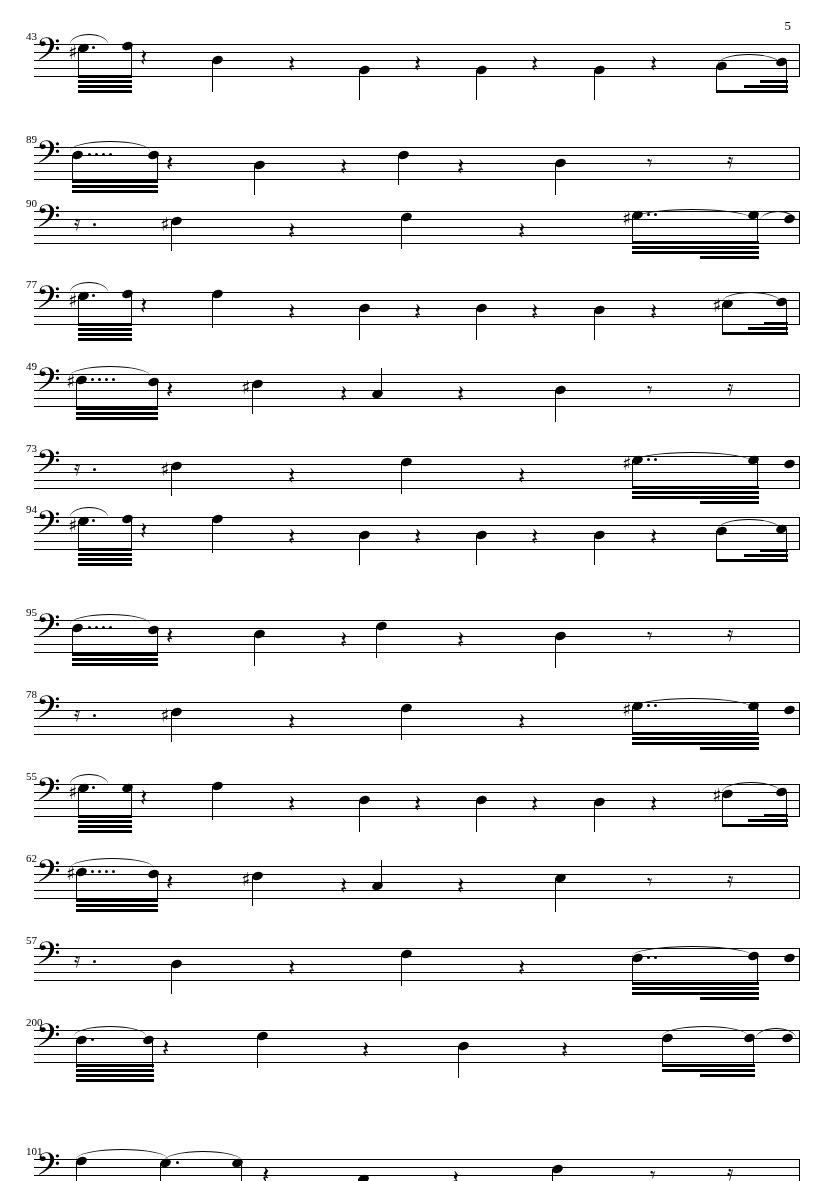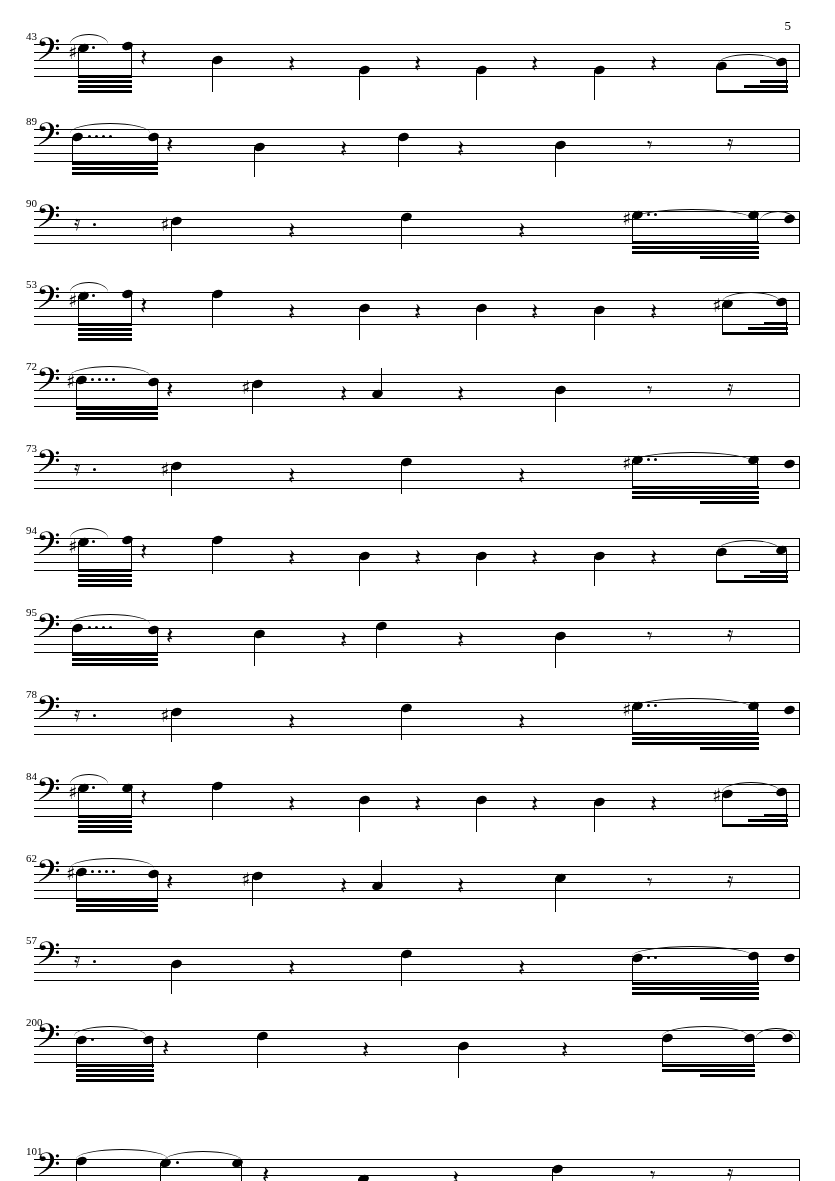--- a/index.html
+++ b/index.html
@@ -181,21 +181,21 @@
     <div class="slur" style="left:718px;top:24px;width:62px"></div>
     <div class="nh" style="left:716px;top:32px"></div>
     <div class="nh" style="left:776px;top:28px"></div>
     <div class="stem" style="left:716px;top:36px;height:26px"></div>
     <div class="stem" style="left:786px;top:32px;height:30px"></div>
     <div class="beam" style="left:716px;top:60px;width:72px"></div>
     <div class="beam" style="left:744px;top:55px;width:44px"></div>
     <div class="beam" style="left:760px;top:50px;width:28px"></div>
   </div>
 
-  <div class="system" style="top:115px">
+  <div class="system" style="top:133px">
     <div class="measure-number">89</div>
     <div class="staff">
       <div class="line l0"></div>
       <div class="line l1"></div>
       <div class="line l2"></div>
       <div class="line l3"></div>
       <div class="line l4"></div>
       <div class="barline-end"></div>
     </div>
     <div class="clef" style="left:36px;top:4px">𝄢</div>
@@ -254,21 +254,21 @@
     <div class="stem" style="left:757px;top:18px;height:28px"></div>
     <div class="beam" style="left:632px;top:44px;width:127px"></div>
     <div class="beam" style="left:632px;top:49px;width:127px"></div>
     <div class="beam" style="left:632px;top:54px;width:127px"></div>
     <div class="beam" style="left:700px;top:59px;width:59px"></div>
     <div class="slur" style="left:760px;top:14px;width:36px"></div>
     <div class="nh" style="left:784px;top:18px"></div>
   </div>
 
   <div class="system" style="top:278px">
-    <div class="measure-number">53</div>
+    <div class="measure-number">77</div>
     <div class="staff">
       <div class="line l0"></div>
       <div class="line l1"></div>
       <div class="line l2"></div>
       <div class="line l3"></div>
       <div class="line l4"></div>
       <div class="barline-end"></div>
     </div>
     <div class="clef" style="left:36px;top:4px">𝄢</div>
     <div class="slur" style="left:70px;top:4px;width:38px"></div>
@@ -300,21 +300,21 @@
     <div class="nh" style="left:722px;top:22px"></div>
     <div class="nh" style="left:776px;top:20px"></div>
     <div class="stem" style="left:722px;top:26px;height:30px"></div>
     <div class="stem" style="left:786px;top:24px;height:32px"></div>
     <div class="beam" style="left:722px;top:54px;width:66px"></div>
     <div class="beam" style="left:748px;top:49px;width:40px"></div>
     <div class="beam" style="left:764px;top:44px;width:24px"></div>
   </div>
 
   <div class="system" style="top:360px">
-    <div class="measure-number">72</div>
+    <div class="measure-number">49</div>
     <div class="staff">
       <div class="line l0"></div>
       <div class="line l1"></div>
       <div class="line l2"></div>
       <div class="line l3"></div>
       <div class="line l4"></div>
       <div class="barline-end"></div>
     </div>
     <div class="clef" style="left:36px;top:4px">𝄢</div>
     <div class="slur" style="left:70px;top:6px;width:80px"></div>
@@ -372,21 +372,21 @@
     <div class="nh" style="left:748px;top:14px"></div>
     <div class="stem" style="left:632px;top:18px;height:28px"></div>
     <div class="stem" style="left:757px;top:18px;height:28px"></div>
     <div class="beam" style="left:632px;top:44px;width:127px"></div>
     <div class="beam" style="left:632px;top:49px;width:127px"></div>
     <div class="beam" style="left:632px;top:54px;width:127px"></div>
     <div class="beam" style="left:700px;top:59px;width:59px"></div>
     <div class="nh" style="left:784px;top:18px"></div>
   </div>
 
-  <div class="system" style="top:524px">
+  <div class="system" style="top:503px">
     <div class="measure-number">94</div>
     <div class="staff">
       <div class="line l0"></div>
       <div class="line l1"></div>
       <div class="line l2"></div>
       <div class="line l3"></div>
       <div class="line l4"></div>
       <div class="barline-end"></div>
     </div>
     <div class="clef" style="left:36px;top:4px">𝄢</div>
@@ -489,21 +489,21 @@
     <div class="stem" style="left:632px;top:18px;height:28px"></div>
     <div class="stem" style="left:757px;top:18px;height:28px"></div>
     <div class="beam" style="left:632px;top:44px;width:127px"></div>
     <div class="beam" style="left:632px;top:49px;width:127px"></div>
     <div class="beam" style="left:632px;top:54px;width:127px"></div>
     <div class="beam" style="left:700px;top:59px;width:59px"></div>
     <div class="nh" style="left:784px;top:18px"></div>
   </div>
 
   <div class="system" style="top:770px">
-    <div class="measure-number">84</div>
+    <div class="measure-number">55</div>
     <div class="staff">
       <div class="line l0"></div>
       <div class="line l1"></div>
       <div class="line l2"></div>
       <div class="line l3"></div>
       <div class="line l4"></div>
       <div class="barline-end"></div>
     </div>
     <div class="clef" style="left:36px;top:4px">𝄢</div>
     <div class="slur" style="left:70px;top:4px;width:38px"></div>

